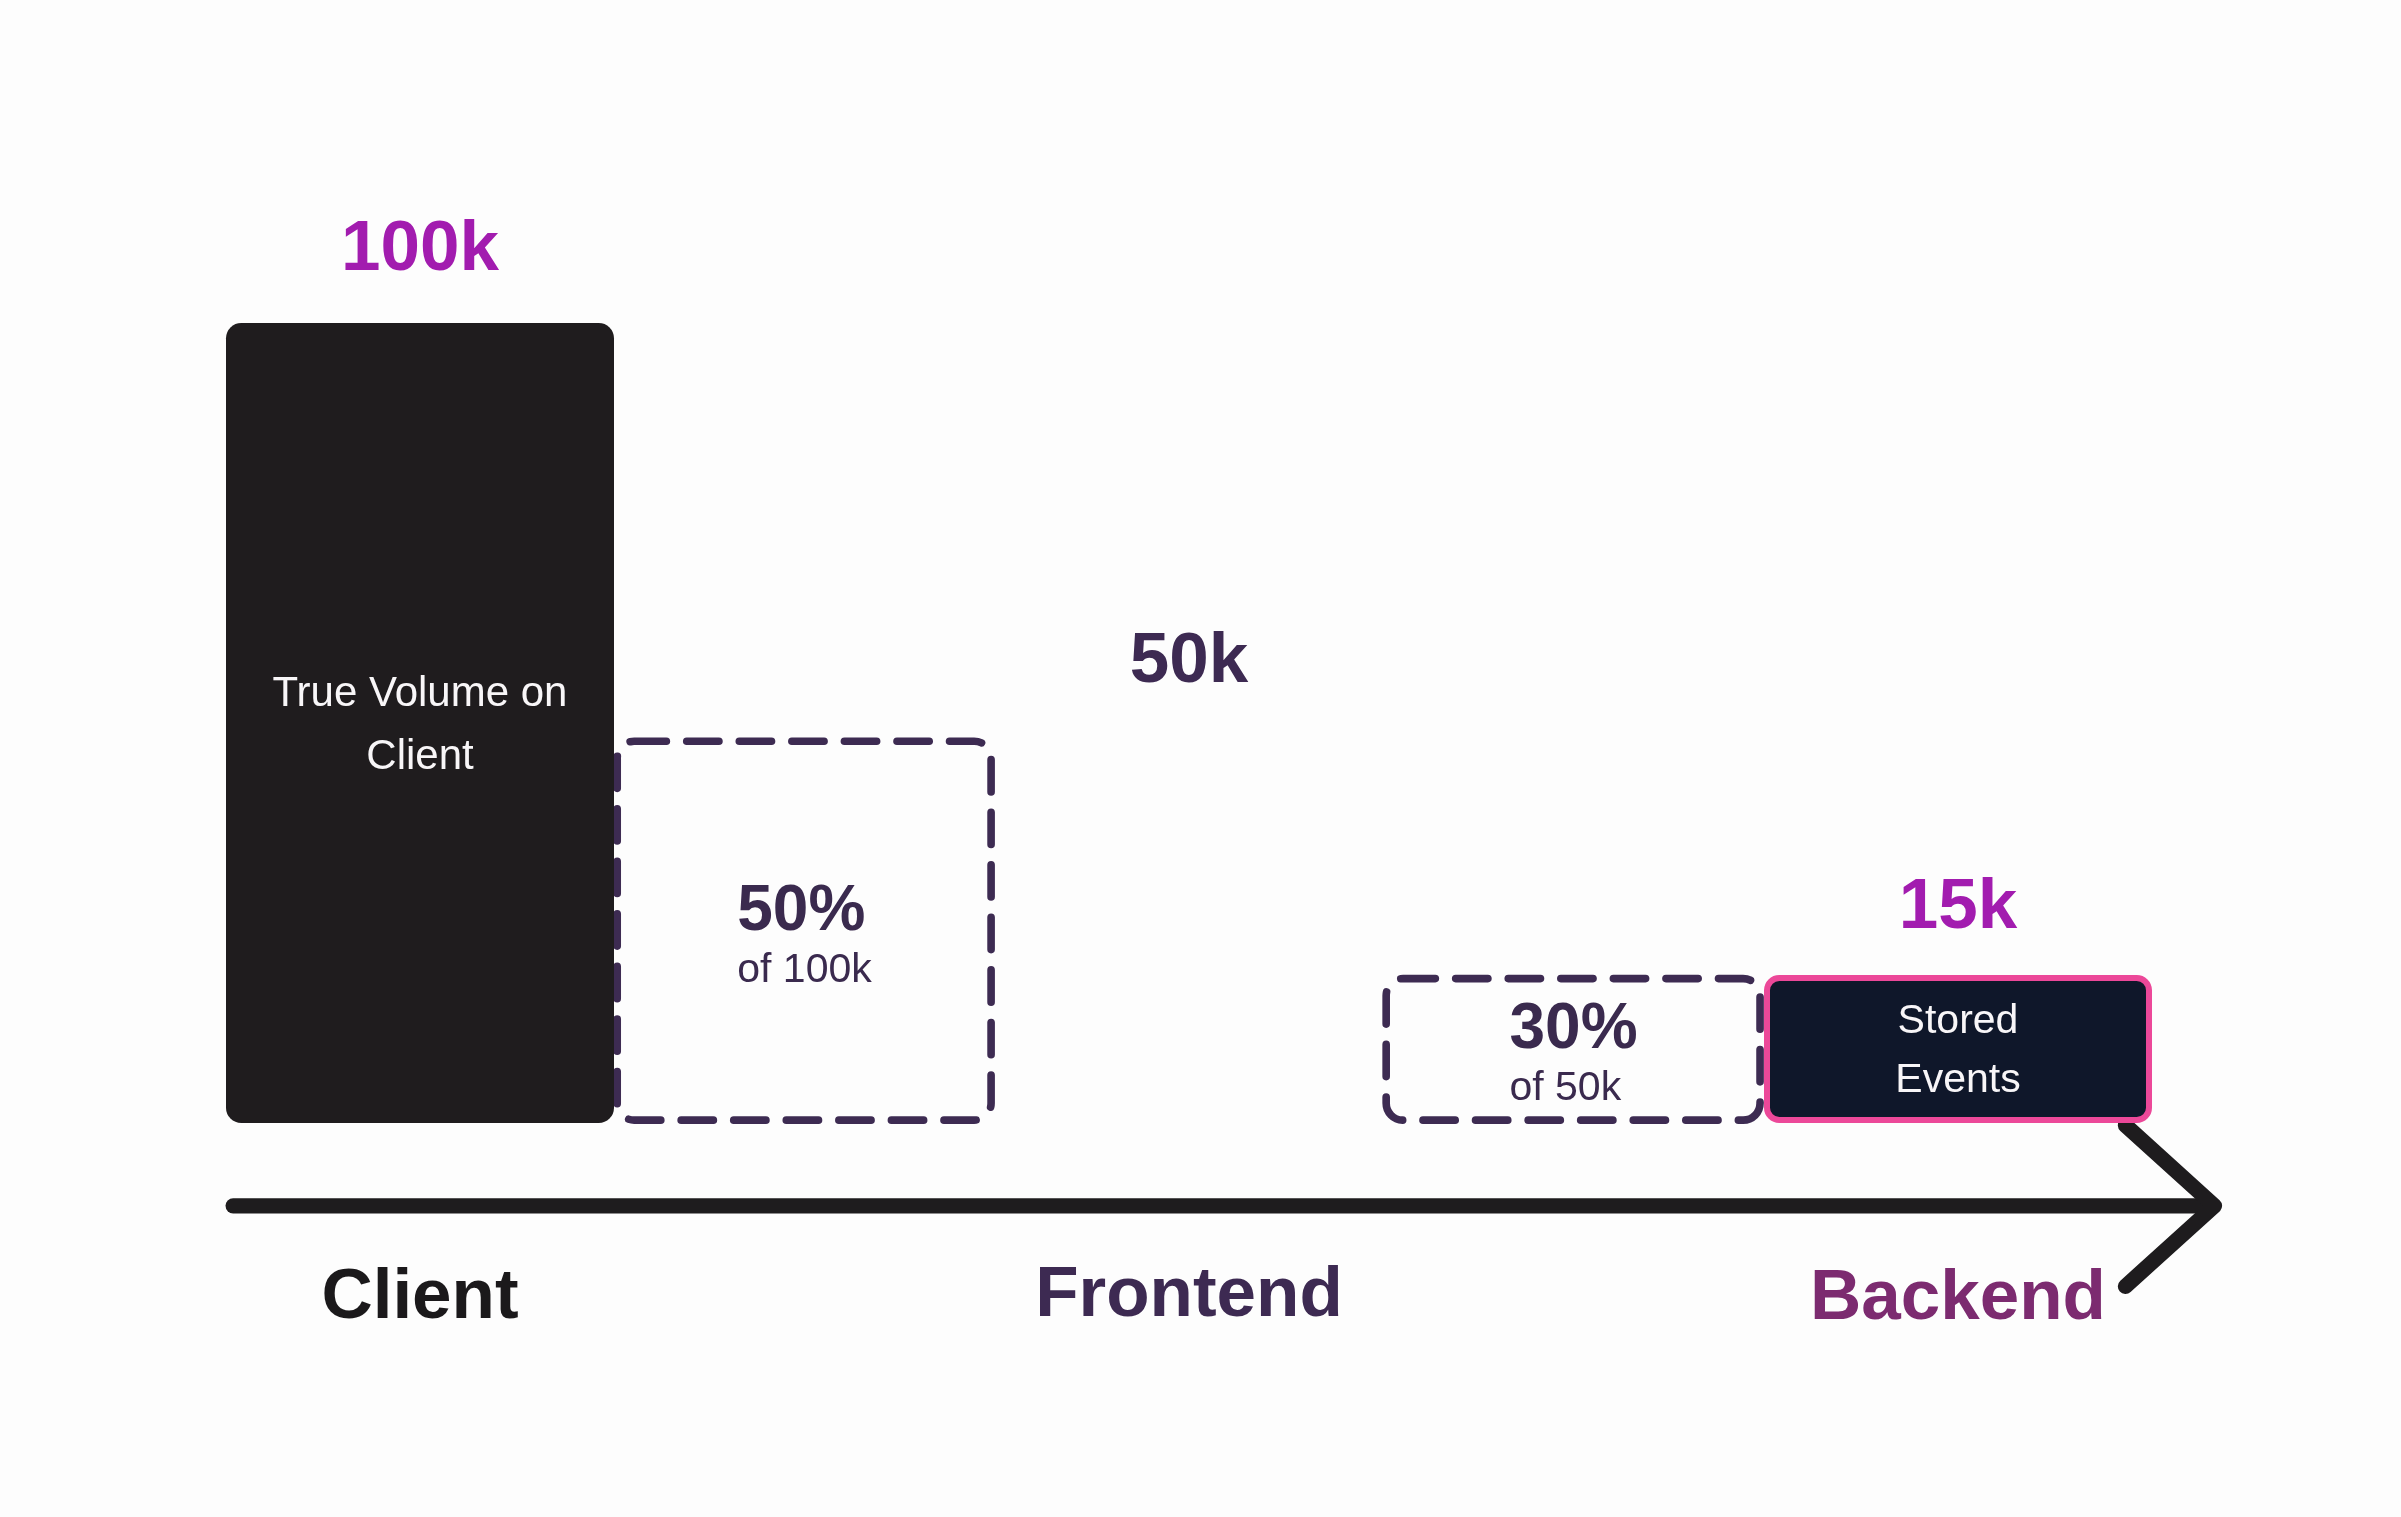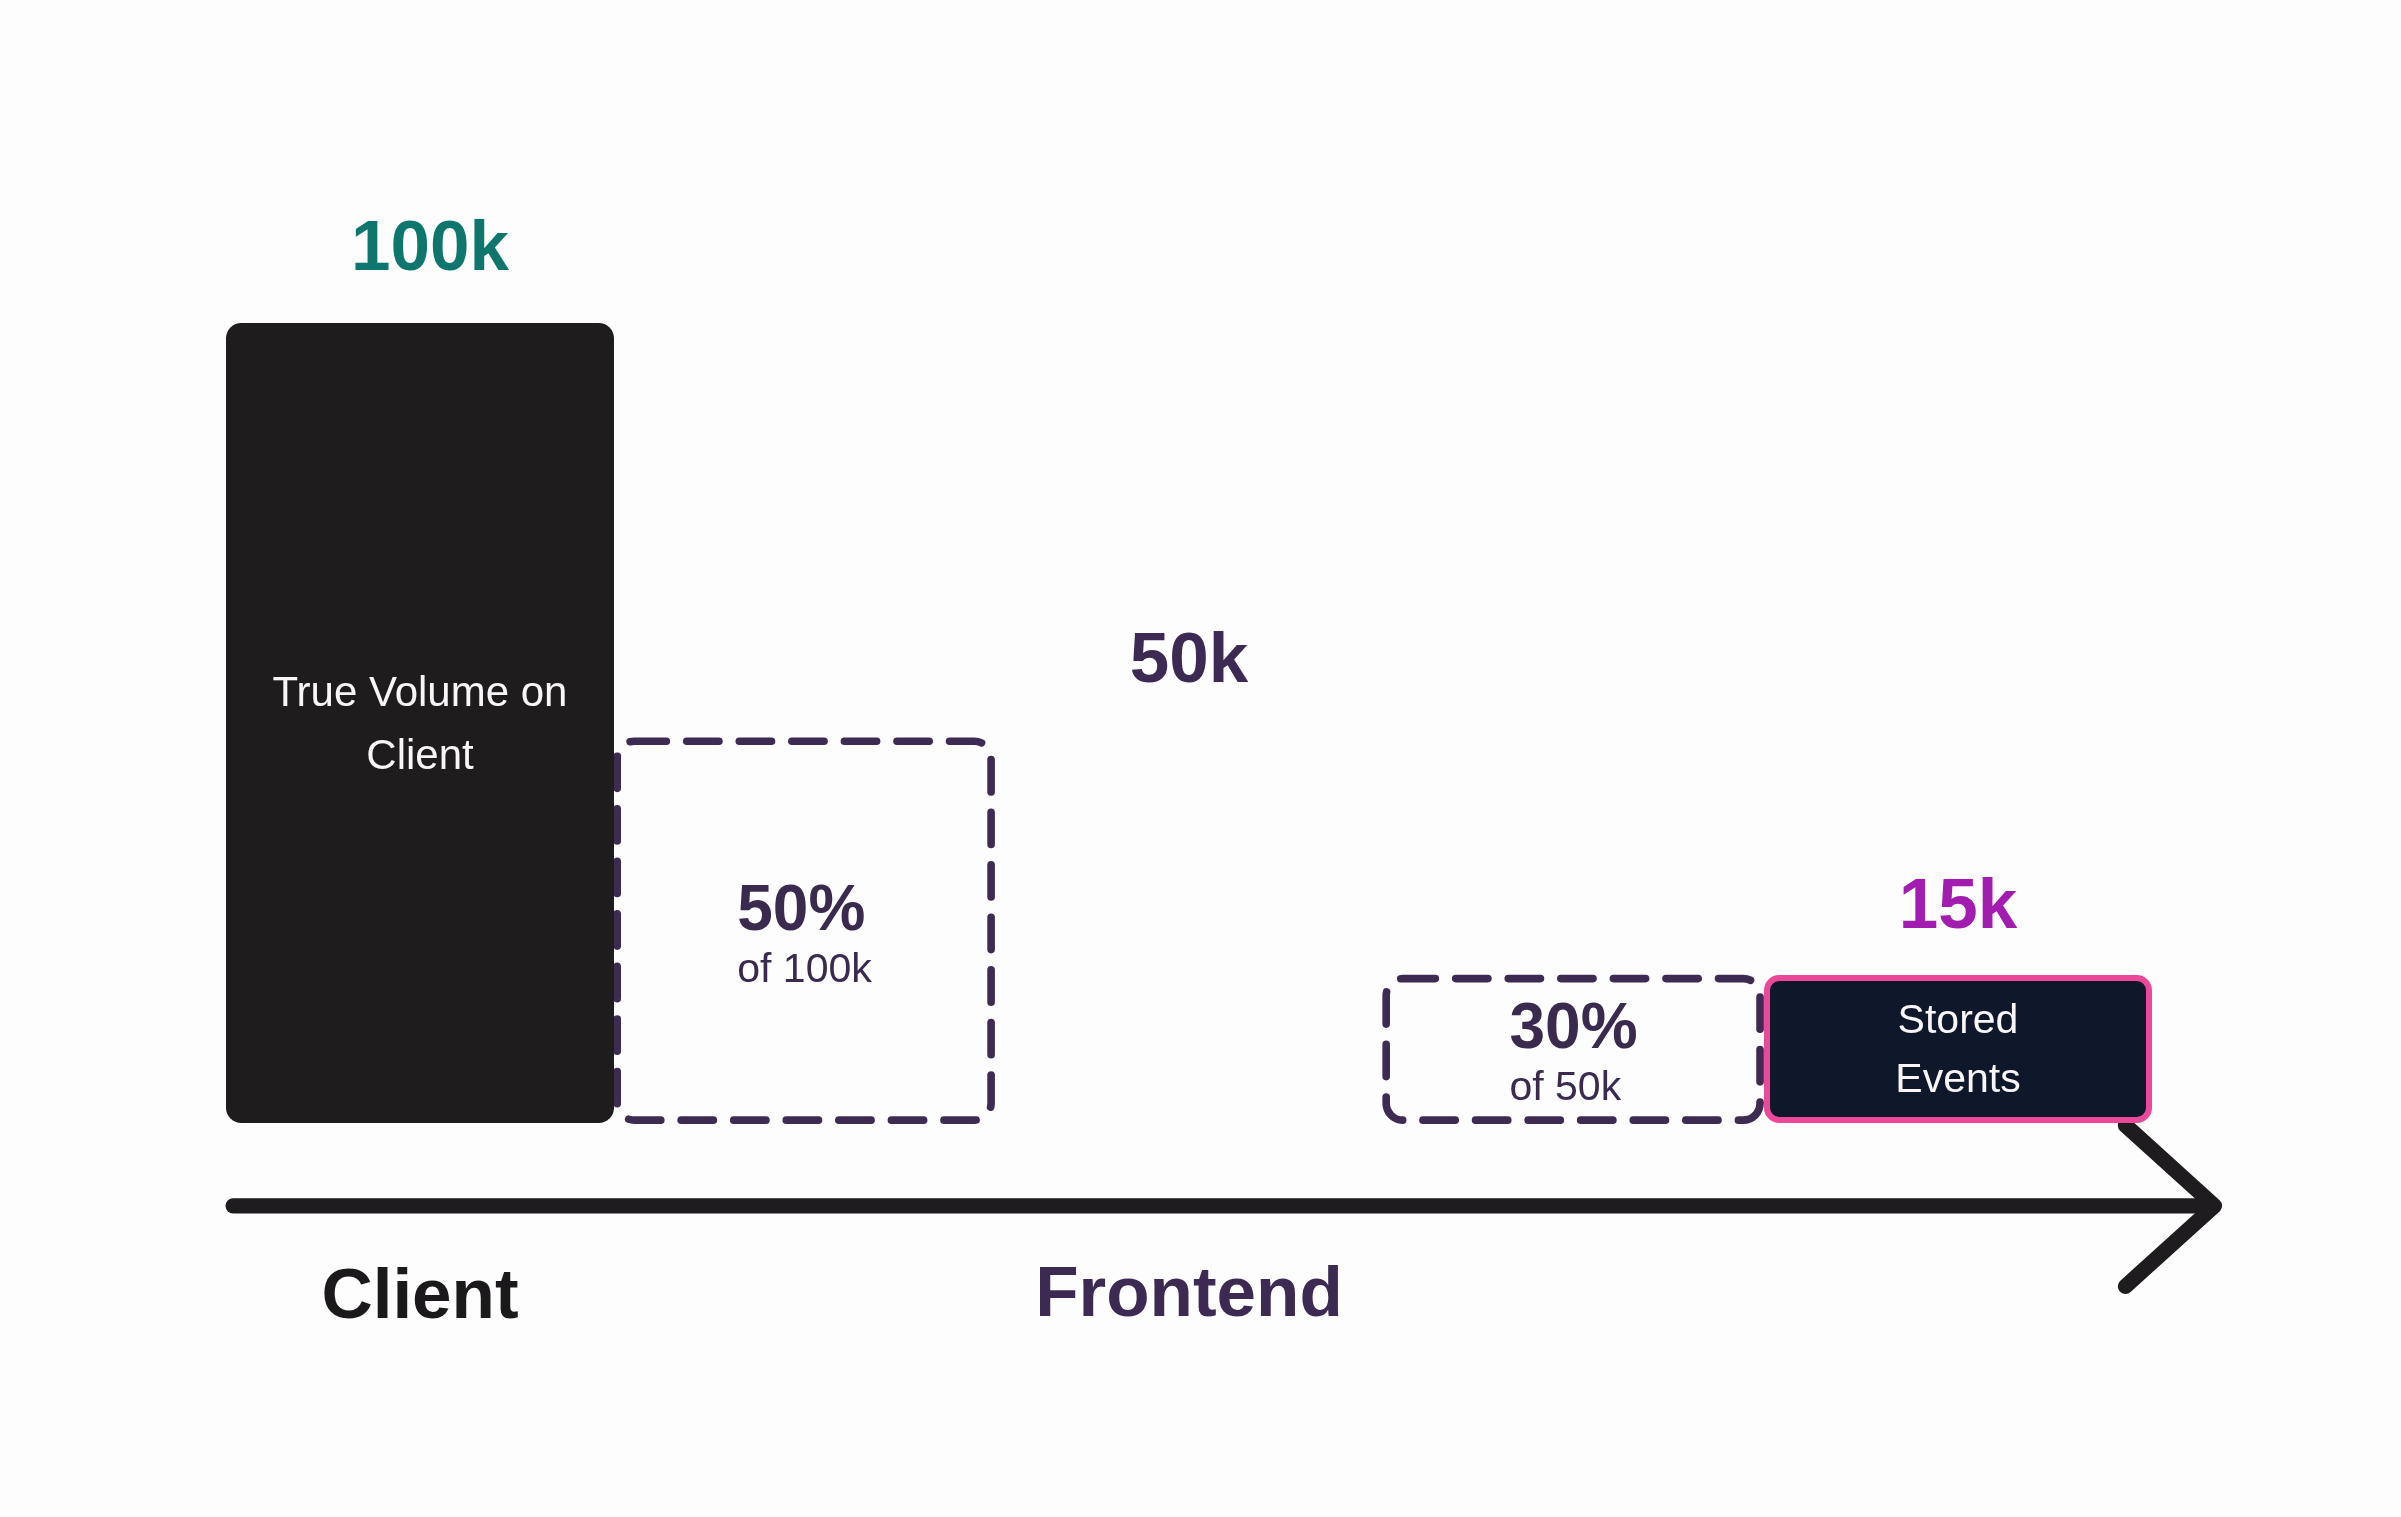--- a/index.html
+++ b/index.html
@@ -27,21 +27,21 @@
   .bar-client{left:226px;top:323px;width:388px;height:800px;background:#1f1c1e;}
   .bar-frontend{left:995px;top:738px;width:388px;height:386px;background:#3d2a52;border:5.1px solid #2a2033;}
   .bar-backend{left:1764px;top:975px;width:388px;height:148px;background:#0f172a;border:6px solid #ec4899;}
   .bar-backend .bar-label{font-size:41px;line-height:59px;max-width:212px;}
 
   .value-label{
     position:absolute;width:388px;
     text-align:center;
     font-size:71px;font-weight:600;line-height:88px;
   }
-  .value-client{left:236px;top:202px;color:#0f766e;}
+  .value-client{left:226px;top:202px;color:#a21caf;}
   .value-frontend{left:995px;top:614px;color:#3d2a52;}
   .value-backend{left:1764px;top:860px;color:#a21caf;}
 
   .drop-zone{
     position:absolute;
     display:flex;align-items:baseline;justify-content:center;
     column-gap:13.6px;
   }
   .drop-zone .inner{display:flex;align-items:baseline;column-gap:13.6px;flex-direction:column;}
   .drop-1{left:614px;top:738px;width:381px;height:386px;align-items:center;}
@@ -92,15 +92,16 @@
 
   <div class="drop-zone drop-2">
     <div class="inner">
       <span class="pct">30%</span>
       <span class="of">of 50k</span>
     </div>
   </div>
 
   <div class="stage-label stage-client">Client</div>
   <div class="stage-label stage-frontend">Frontend</div>
+  <div class="stage-label stage-backend">Backend</div>
 
 </div>
 
 
 </body></html>

